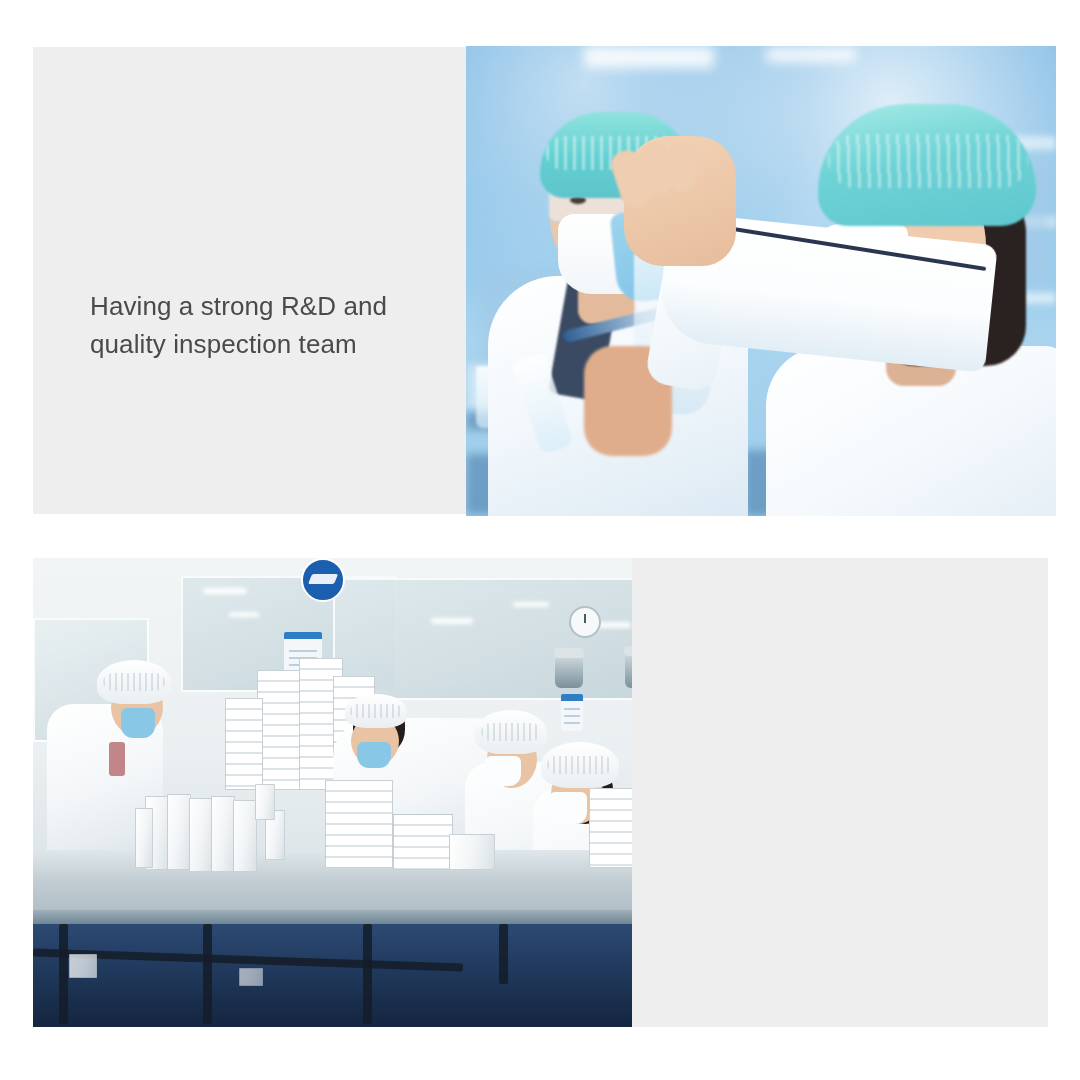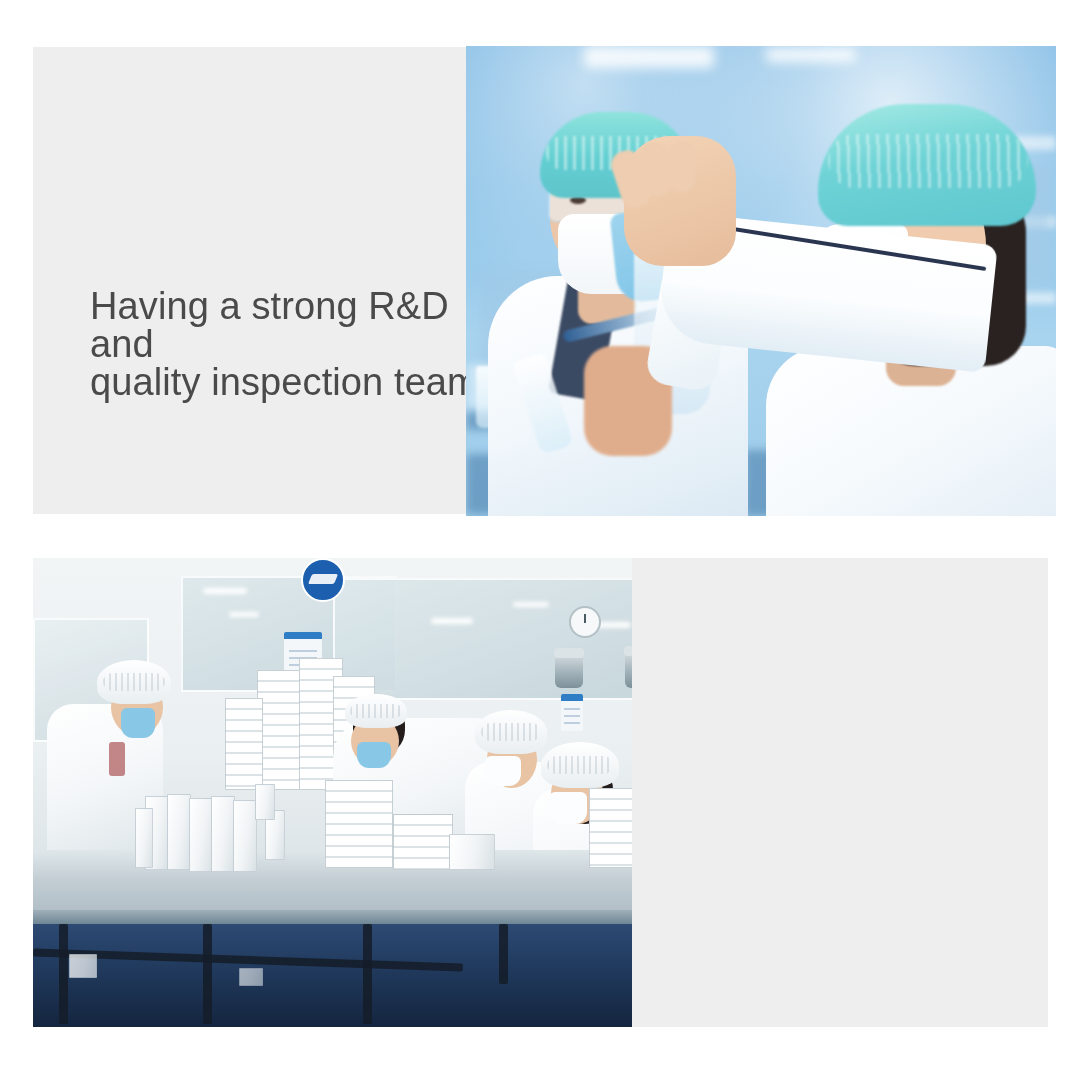--- a/index.html
+++ b/index.html
@@ -36,21 +36,21 @@
     left: 33px;
     top: 47px;
     width: 440px;
     height: 467px;
   }
   #top-caption {
     position: absolute;
     left: 57px;
     top: 240px;
     width: 400px;
-    font-size: 38px;
+    font-size: 26px;
     line-height: 38px;
     letter-spacing: 0.1px;
     color: #4a4a4a;
     font-weight: 300;
     white-space: pre-line;
   }
 
   #top-photo {
     left: 466px;
     top: 46px;

